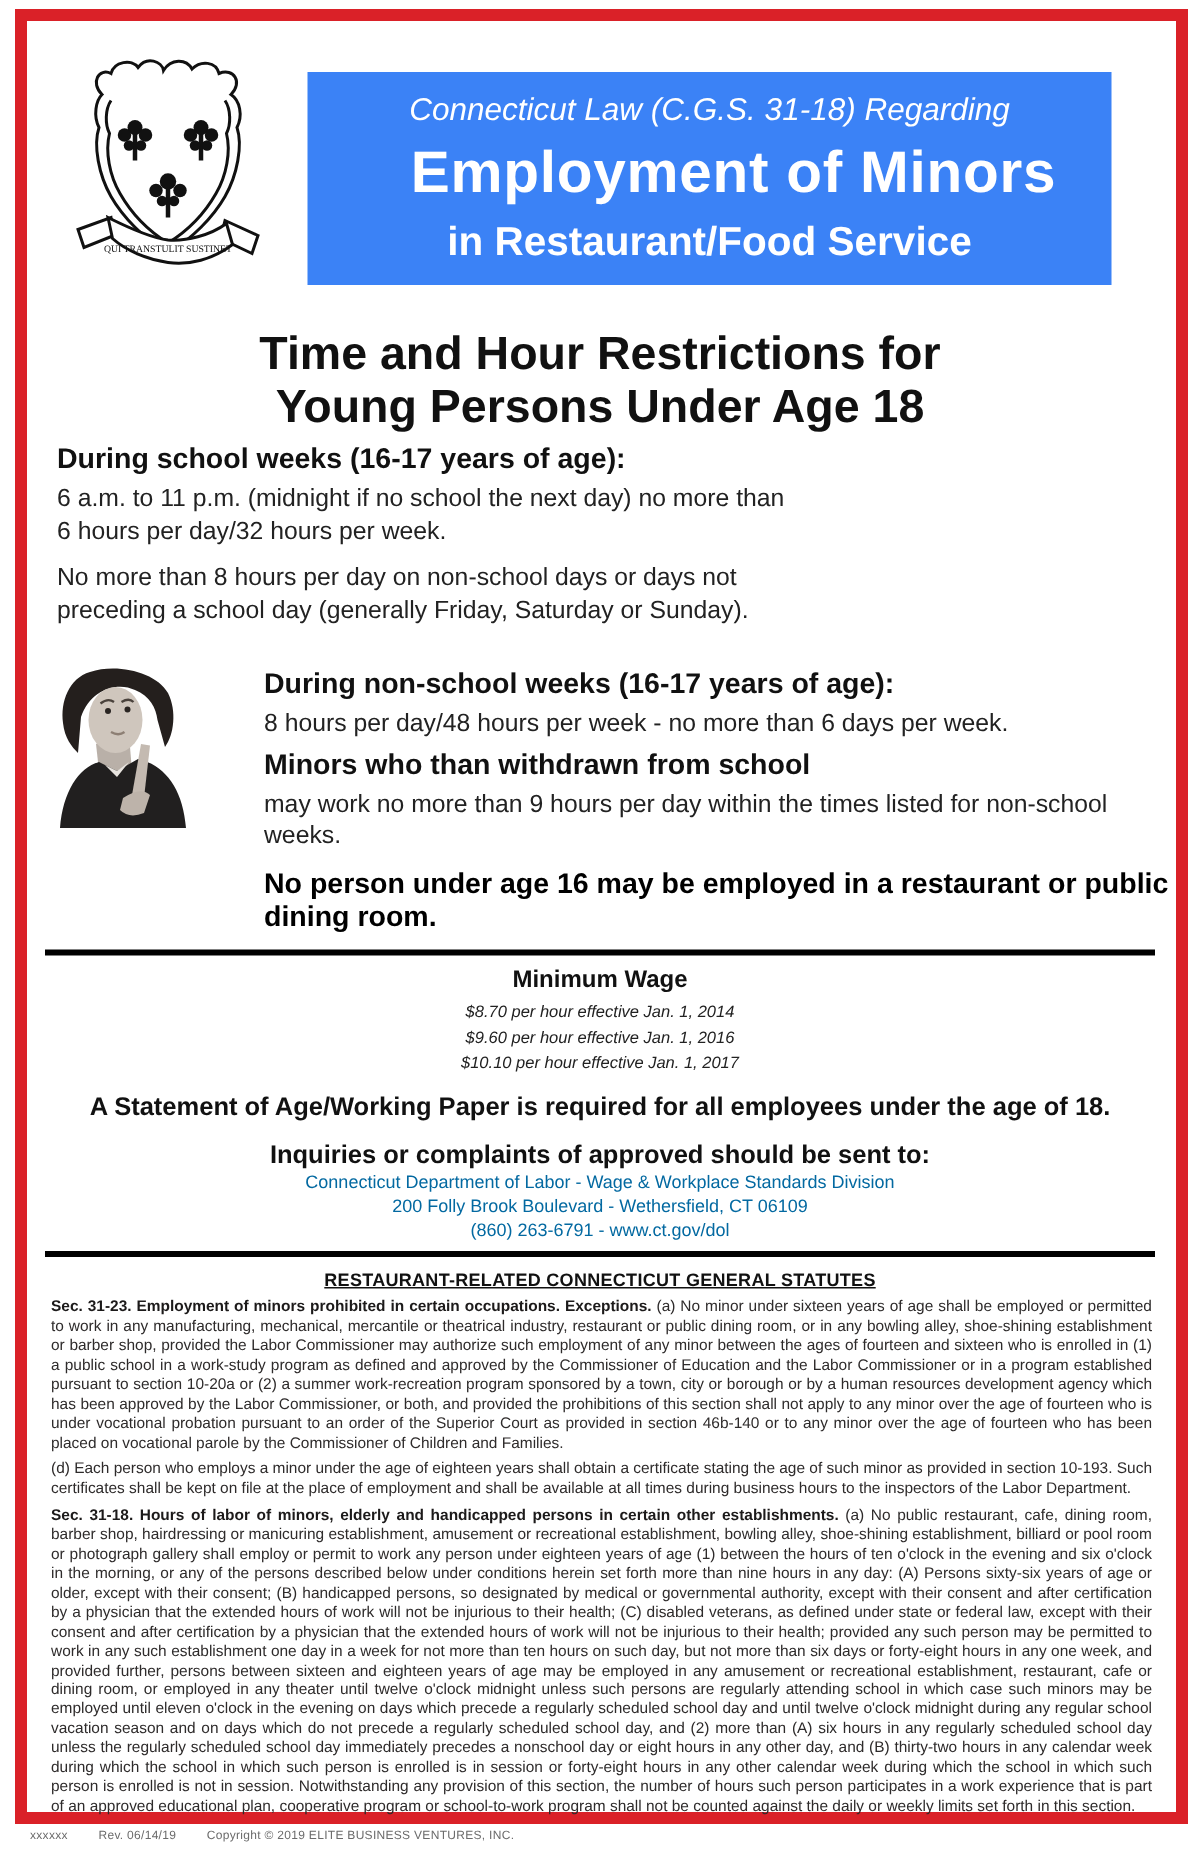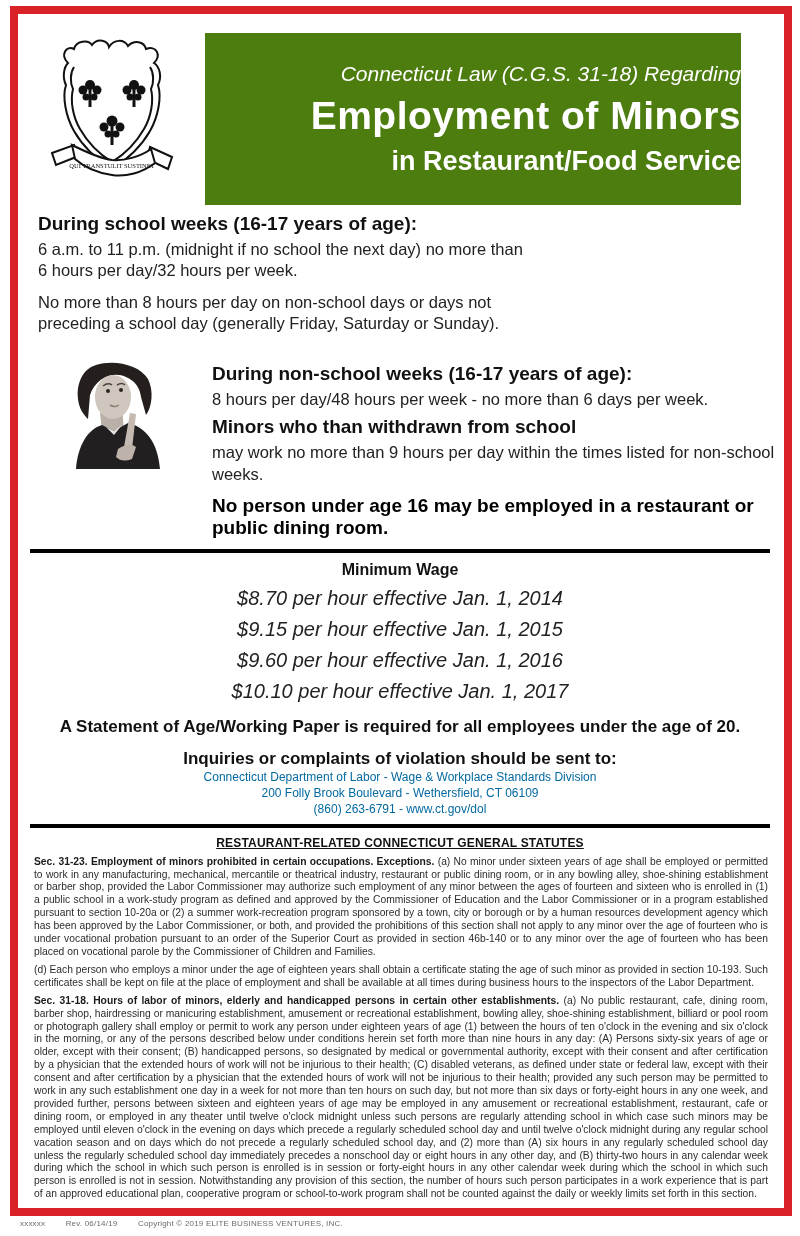--- a/index.html
+++ b/index.html
@@ -5,43 +5,43 @@
   html,body{margin:0;padding:0;background:#ffffff;}
   .poster{position:relative;width:800px;height:1236px;background:#ffffff;overflow:hidden;
           font-family:"Liberation Sans","DejaVu Sans",sans-serif;color:#111;}
   .frame{position:absolute;left:10px;top:6px;width:766px;height:1194px;
          border:8px solid #da2128;pointer-events:none;}
   .content{position:absolute;left:18px;top:14px;width:764px;}
 
   
   .hdr{display:flex;align-items:center;margin:19px 0 0 0;}
   .sealbox{width:187px;display:flex;justify-content:center;}
-  .blackbox{width:536px;height:172px;background:#4d7c0f;color:#fff;text-align:right;
+  .blackbox{width:536px;height:142px;background:#3b82f6;color:#fff;text-align:center;
             display:flex;flex-direction:column;justify-content:center;gap:8px;}
   .kicker{font-style:italic;font-size:21px;}
   .btitle{font-weight:bold;font-size:39px;letter-spacing:.5px;margin-left:32px;}
   .bsub{font-weight:bold;font-size:27px;}
 
   .mainhead{text-align:center;font-weight:bold;font-size:31px;line-height:1.12;
             margin:14px 0 6px 0;white-space:pre-line;}
 
   .sec{margin-left:20px;margin-right:18px;}
   .h3{font-weight:bold;font-size:19px;margin:8px 0 4px 0;}
   .para{font-size:16.5px;line-height:1.3;margin:4px 0 10px 0;white-space:pre-line;color:#222;}
 
-  .withphoto{display:flex;margin-top:20px;padding-left:36px;}
+  .withphoto{display:flex;margin-top:20px;}
   .photo{width:102px;height:114px;margin-left:12px;flex:0 0 auto;}
   .wp-text{margin-left:44px;}
   .emph{font-weight:bold;font-size:19px;margin-top:10px;color:#000;}
 
   .rule{height:4px;background:#000;margin:10px 12px 8px 12px;}
 
   .wage{text-align:center;}
   .wage-h{font-weight:bold;font-size:16px;margin:6px 0 4px 0;}
-  .wage-line{font-style:italic;font-size:20px;line-height:1.55;color:#222;}
+  .wage-line{font-style:italic;font-size:11px;line-height:1.55;color:#222;}
   .wage-stmt{font-weight:bold;font-size:17px;margin-top:10px;}
   .inq-h{font-weight:bold;font-size:17px;margin-top:12px;}
   .addr{font-size:12px;line-height:1.35;color:#0369a1;}
 
   .notice{font-style:italic;font-size:16.5px;text-align:center;margin-top:16px;color:#111;}
   .formno{font-size:13.5px;margin:8px 0 0 14px;color:#222;}
 
   .stat-head{text-align:center;font-weight:bold;font-size:12px;text-decoration:underline;
              margin:8px 0 6px 0;letter-spacing:.2px;}
   .statutes{margin:0 14px 0 16px;}
@@ -103,20 +103,22 @@
           </g>
         </svg>
       </div>
       <div class="blackbox">
         <div class="kicker">Connecticut Law (C.G.S. 31-18) Regarding</div>
         <div class="btitle">Employment of Minors</div>
         <div class="bsub">in Restaurant/Food Service</div>
       </div>
     </div>
 
+    <div class="mainhead">Time and Hour Restrictions for
+Young Persons Under Age 18</div>
 
     <div class="sec">
       <div class="h3">During school weeks (16-17 years of age):</div>
       <div class="para">6 a.m. to 11 p.m. (midnight if no school the next day) no more than
 6 hours per day/32 hours per week.</div>
       <div class="para">No more than 8 hours per day on non-school days or days not
 preceding a school day (generally Friday, Saturday or Sunday).</div>
     </div>
 
     <div class="withphoto">
@@ -147,25 +149,24 @@
         <div class="para" style="margin-bottom:0">may work no more than 9 hours per day within the times listed for non-school weeks.</div>
         <div class="emph">No person under age 16 may be employed in a restaurant or public dining room.</div>
       </div>
     </div>
 
     <div class="rule"></div>
 
     <div class="wage">
       <div class="wage-h">Minimum Wage</div>
       <div class="wage-line">$8.70 per hour effective Jan. 1, 2014</div>
-      <div class="wage-line">$9.15 per hour effective Jan. 1, 2015</div>
       <div class="wage-line">$9.60 per hour effective Jan. 1, 2016</div>
       <div class="wage-line">$10.10 per hour effective Jan. 1, 2017</div>
-      <div class="wage-stmt">A Statement of Age/Working Paper is required for all employees under the age of 20.</div>
-      <div class="inq-h">Inquiries or complaints of violation should be sent to:</div>
+      <div class="wage-stmt">A Statement of Age/Working Paper is required for all employees under the age of 18.</div>
+      <div class="inq-h">Inquiries or complaints of approved should be sent to:</div>
       <div class="addr">Connecticut Department of Labor - Wage &amp; Workplace Standards Division</div>
       <div class="addr">200 Folly Brook Boulevard - Wethersfield, CT 06109</div>
       <div class="addr">(860) 263-6791 - www.ct.gov/dol</div>
     </div>
 
 
     <div class="rule" style="margin-top:6px"></div>
 
     <div class="stat-head">RESTAURANT-RELATED CONNECTICUT GENERAL STATUTES</div>
     <div class="statutes">

